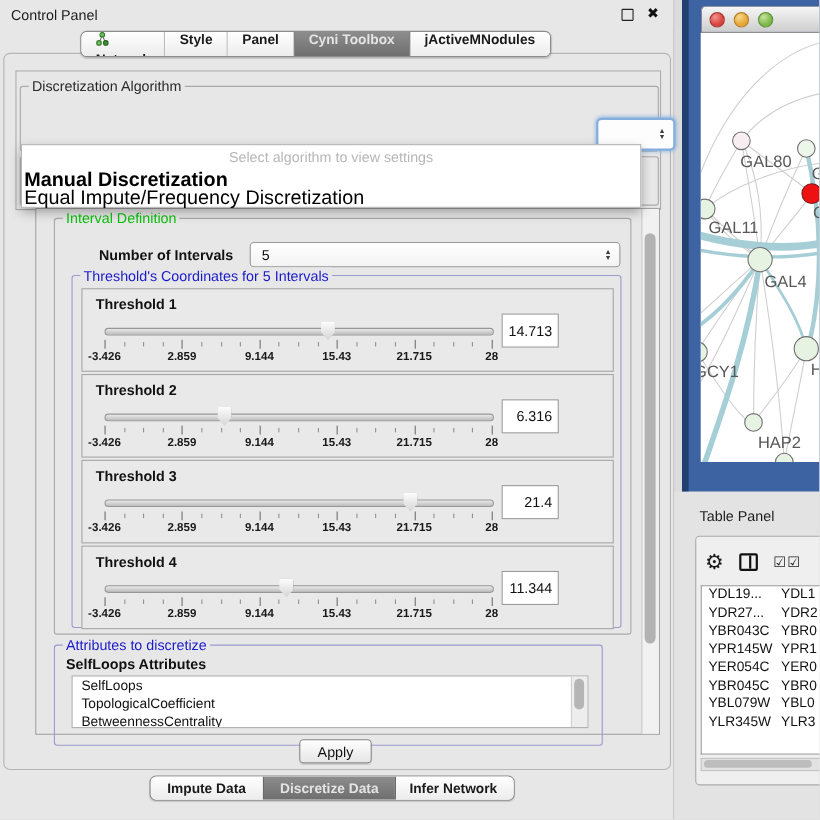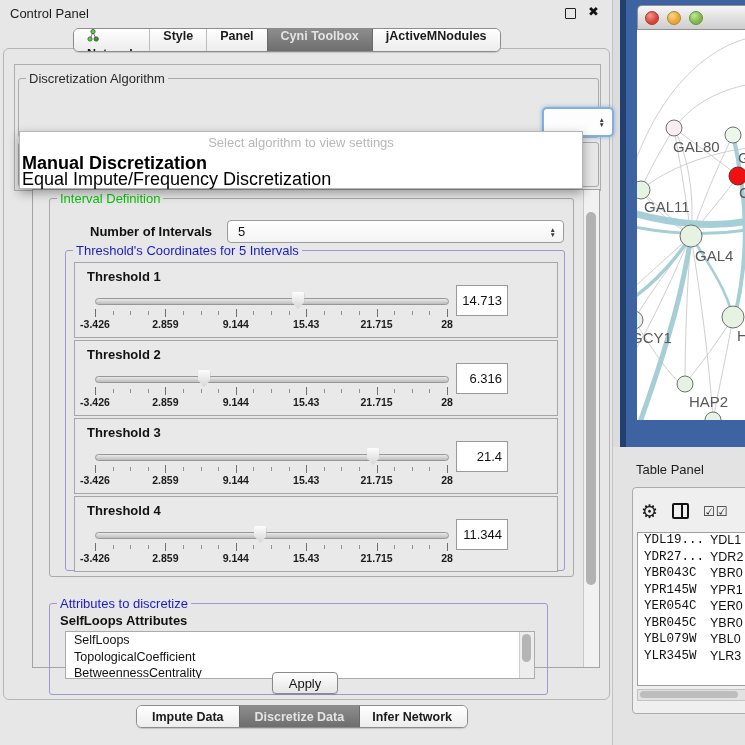--- a/index.html
+++ b/index.html
@@ -70,21 +70,21 @@
           clip-path:polygon(10% 0,90% 0,100% 14%,100% 58%,50% 100%,0 58%,0 14%);
           filter:drop-shadow(0 0 1px #777);z-index:2;}
   .ticks{position:absolute;left:0;top:18px;width:100%;height:8px;}
   .tick{position:absolute;top:2px;width:1px;height:4px;background:#909090;}
   .tick.major{top:0;height:8px;background:#707070;}
   .scale-labels{position:absolute;left:0;top:27px;width:100%;height:12px;}
   .scale-label{position:absolute;transform:translateX(-50%);font-size:10.5px;font-weight:bold;color:#1a1a1a;white-space:nowrap;}
   .value-box{left:381px;top:22px;width:52px;height:31px;background:#fff;border:1px solid #9a9a9a;
              font-size:13px;color:#111;display:flex;align-items:center;justify-content:flex-end;padding-right:5px;box-sizing:border-box;}
 
-  .attr-group{left:16px;top:413px;width:497px;height:90px;border:1px solid #9a9ad0;border-radius:3px;}
+  .attr-group{left:16px;top:396px;width:497px;height:90px;border:1px solid #9a9ad0;border-radius:3px;}
   .attr-sub{left:10px;top:9px;font-size:13px;font-weight:bold;color:#111;}
   .attr-list{left:15px;top:27px;width:468px;height:46px;background:#fff;border:1px solid #ababab;overflow:hidden;}
   .attr-item{padding:1px 0 0 8px;font-size:12.5px;color:#111;line-height:15.5px;white-space:nowrap;}
   .attr-vsb{position:absolute;right:0;top:0;width:14px;height:100%;background:#ededed;border-left:1px solid #cfcfcf;}
   .attr-thumb{position:absolute;left:2px;top:2px;width:9px;height:28px;background:#b5b5b5;border-radius:5px;}
 
   .apply-btn{left:268px;top:623px;width:64px;height:20px;border:1px solid #8a8a8a;border-radius:4px;
              background:linear-gradient(#fefefe,#e6e6e6);font-size:13px;color:#111;
              display:flex;align-items:center;justify-content:center;box-shadow:0 1px 1px rgba(0,0,0,.12);}
 
@@ -119,21 +119,21 @@
   .col-icon::after{content:"";position:absolute;left:50%;top:0;width:2px;height:100%;background:#111;}
   .checks{font-size:13px;color:#222;letter-spacing:1px;}
   .tp-table{left:4px;top:44px;width:109px;height:154px;overflow:hidden;background:#fff;border:1px solid #9e9e9e;border-right:none;box-sizing:border-box;}
   .tp-header{display:flex;height:21px;border-bottom:1px solid #9e9e9e;}
   .tp-hcell{font-size:12.5px;color:#222;display:flex;align-items:center;justify-content:center;box-sizing:border-box;}
   .tp-hcell.c0{width:72px;background:#b9dcea;border-right:1px solid #9e9e9e;}
   .tp-hcell.c1{flex:1;background:#e9e9e9;justify-content:flex-start;padding-left:22px;}
   .tp-rows{}
   .tp-row{display:flex;height:16.5px;}
   .tp-cell{font-size:12.5px;color:#111;white-space:nowrap;overflow:hidden;}
-  .tp-cell.c0{width:72px;padding-left:6px;box-sizing:border-box;font-family:Liberation Mono, monospace;}
+  .tp-cell.c0{width:72px;padding-left:6px;box-sizing:border-box;}
   .tp-cell.c1{flex:1;}
   .tp-hscroll{left:4px;top:201px;width:109px;height:10px;background:#e2e2e2;border:1px solid #c4c4c4;border-right:none;}
   .tp-hthumb{position:absolute;left:2px;top:1px;width:98px;height:7px;background:#bdbdbd;border-radius:4px;}
 
   
   .net-icon{display:inline-block;width:12px;height:13px;position:relative;}
 </style>
 </head>
 <body>
 

